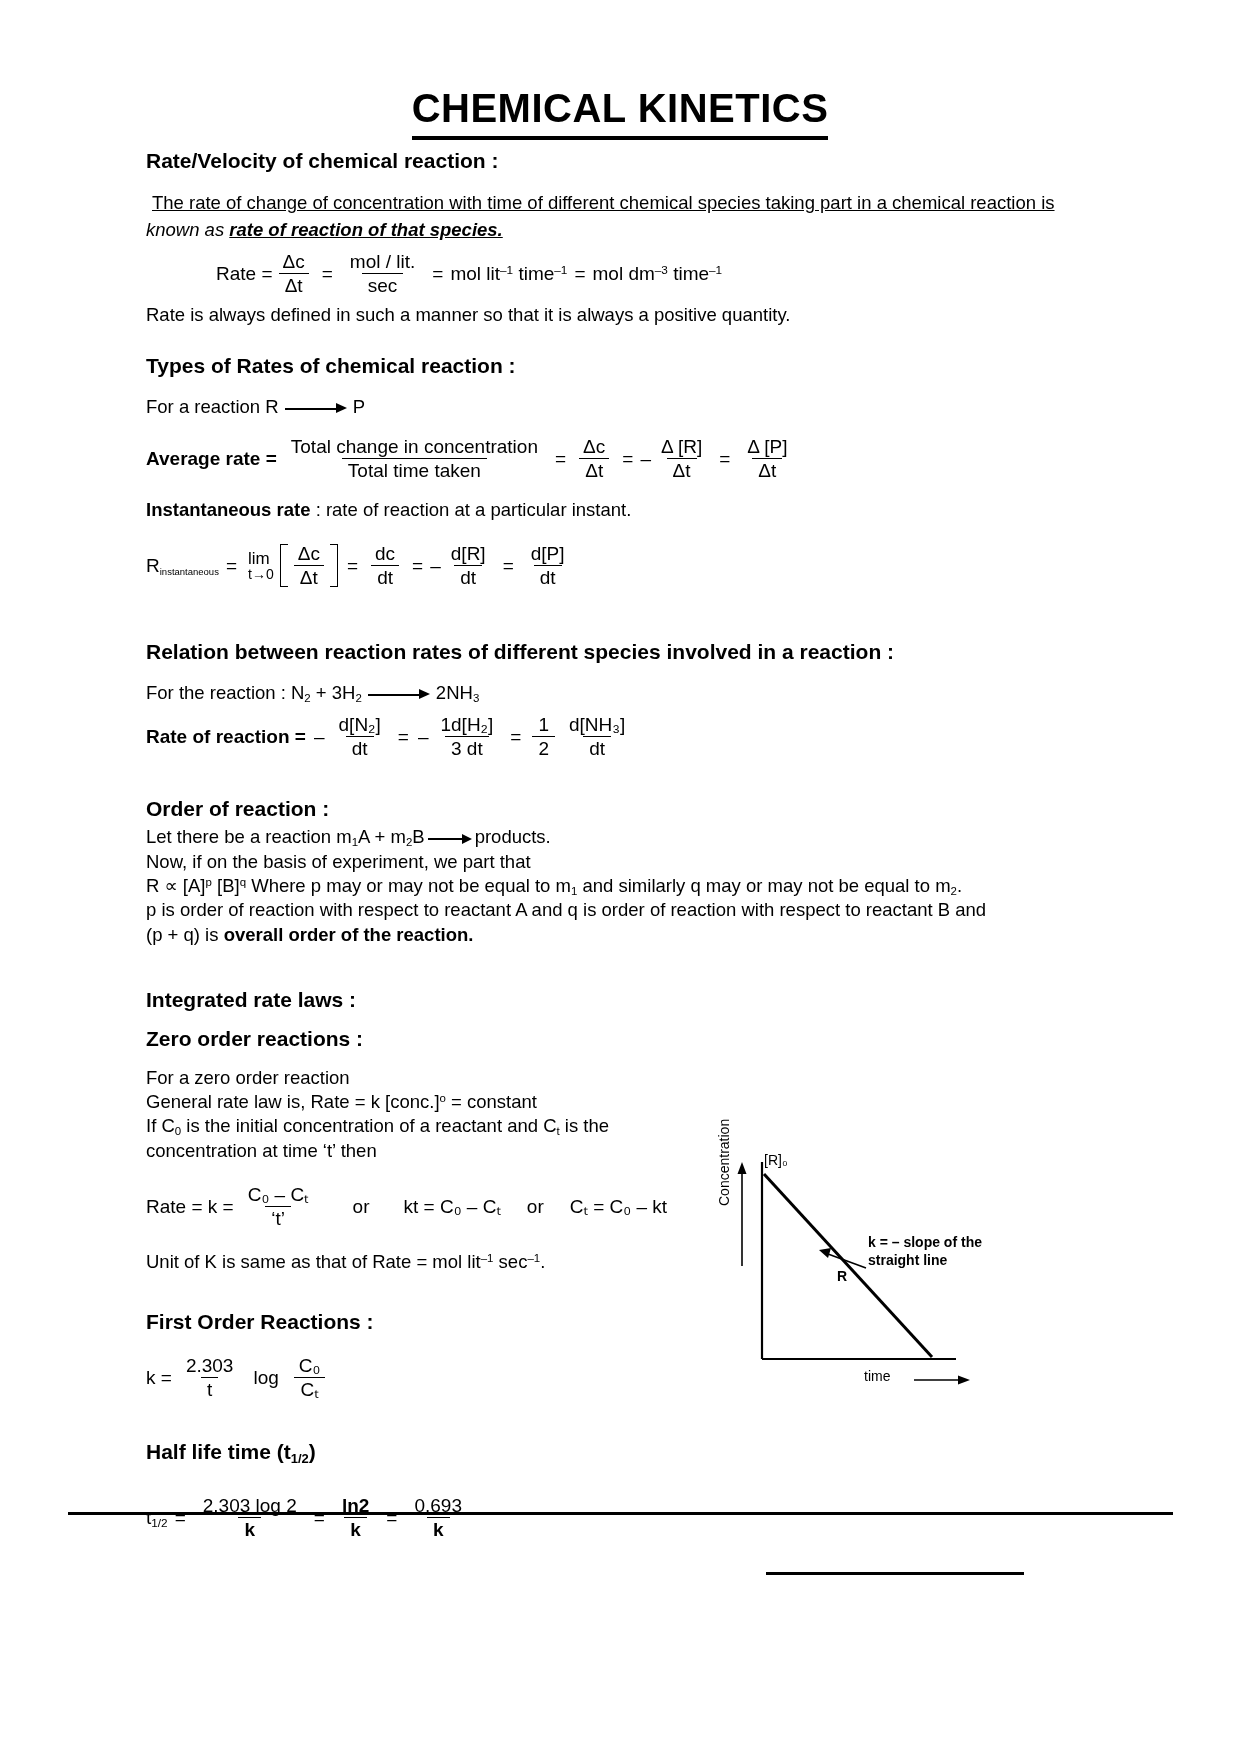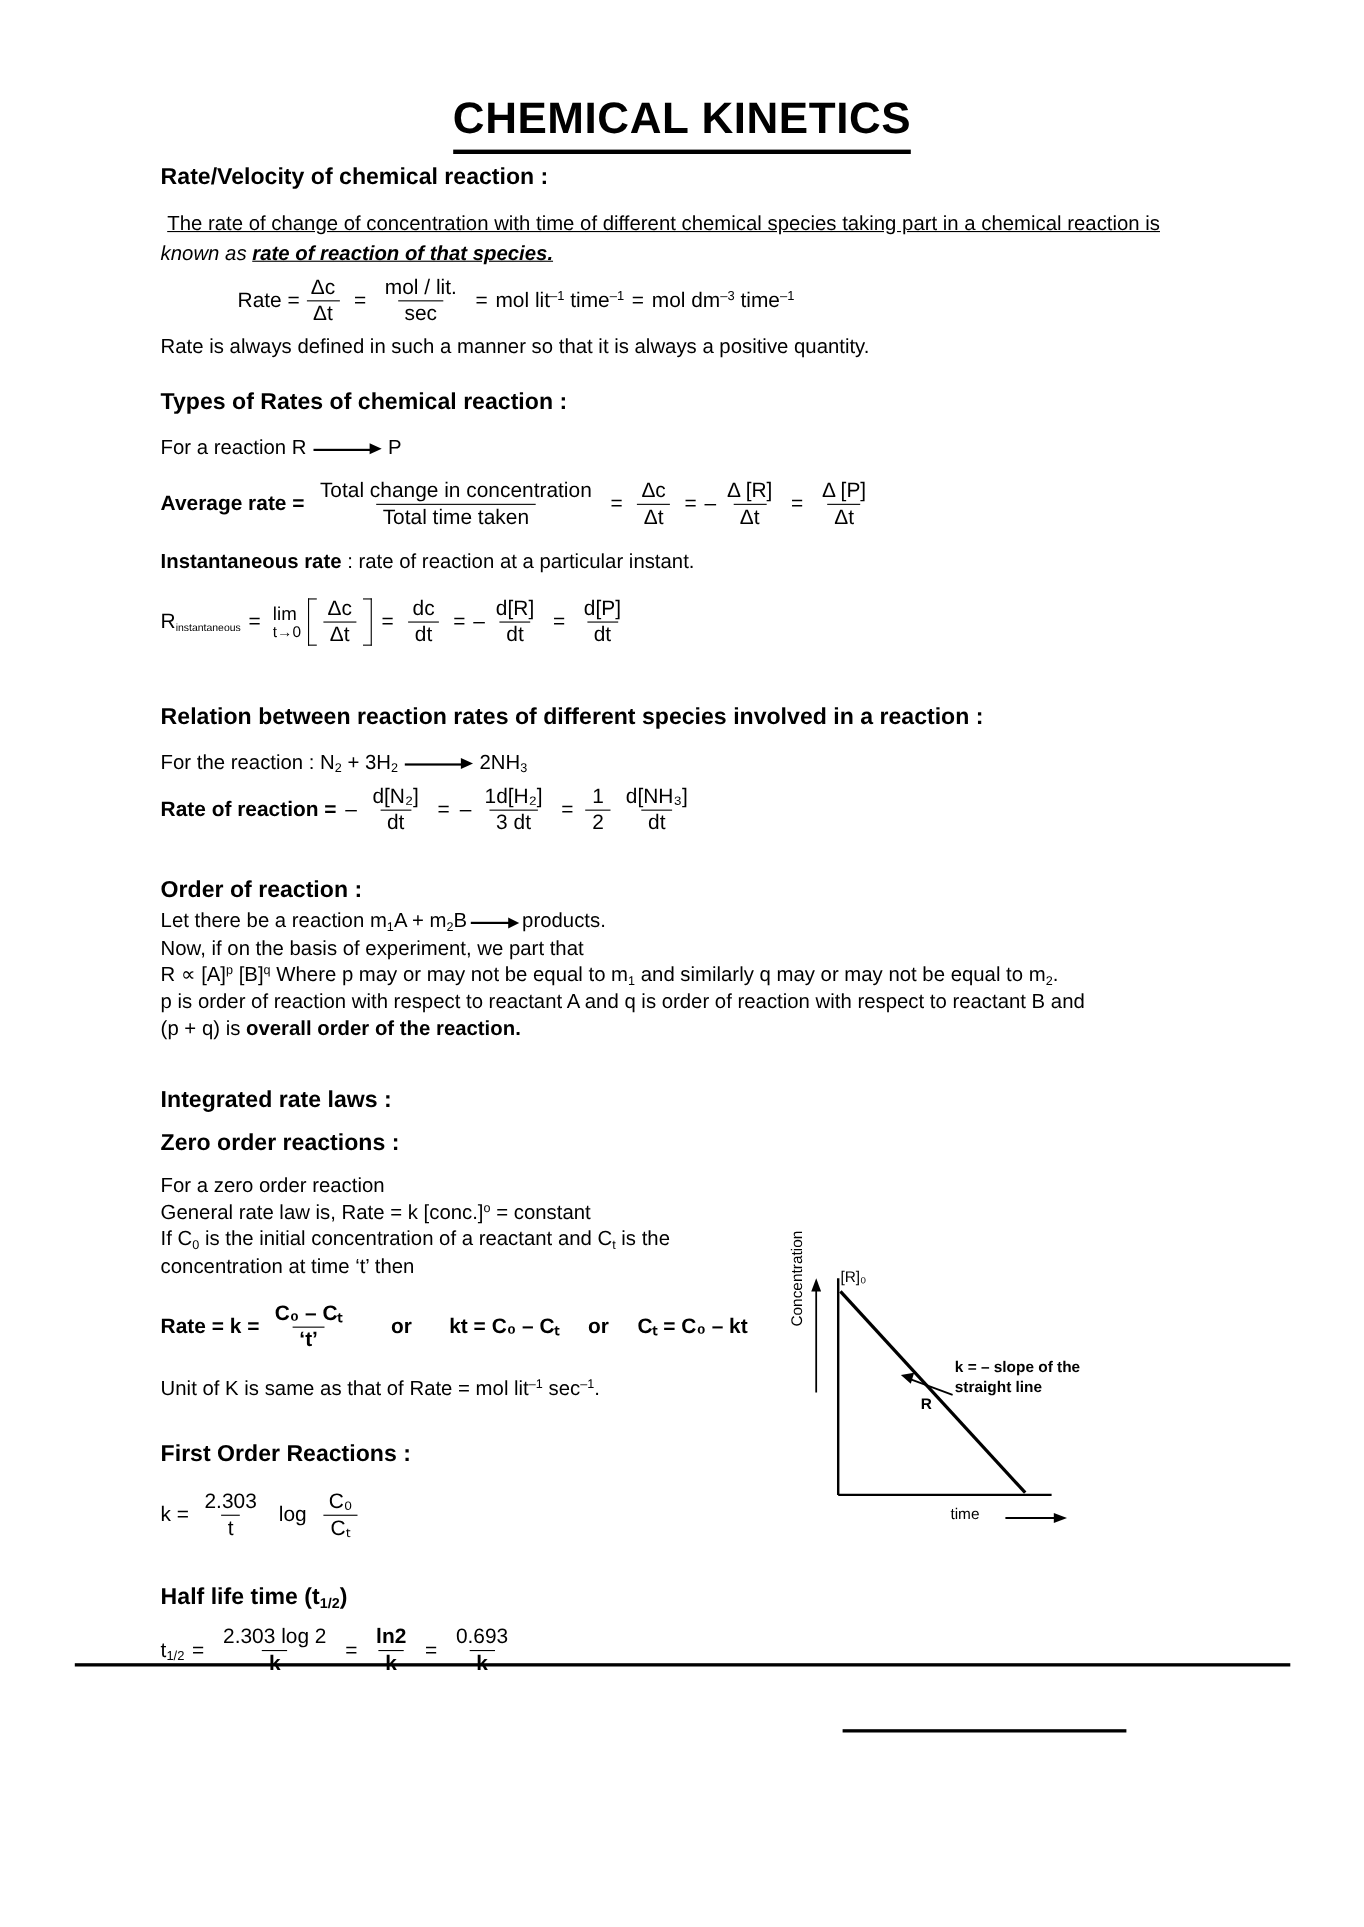--- a/index.html
+++ b/index.html
@@ -347,21 +347,21 @@
 
     <p class="body-text" style="margin-top:14px;">For a zero order reaction</p>
     <p class="body-text">
       <span>General rate law is, Rate = k [conc.]</span><sup>o</sup><span> = constant</span>
     </p>
     <p class="body-text">
       <span>If C</span><sub>0</sub><span> is the initial concentration of a reactant and C</span><sub>t</sub><span> is the</span>
     </p>
     <p class="body-text">concentration at time ‘t’ then</p>
 
-    <div class="math" style="margin-top:22px;font-weight:bold;">
+    <div class="math" style="margin-top:22px;">
       <span>Rate = k =</span>
       <span class="frac" style="margin-left:8px;align-items:center;">
         <span class="num">C₀ – Cₜ</span>
         <span class="den">‘t’</span>
       </span>
       <span class="op" style="margin:0 34px;">or</span>
       <span>kt = C₀ – Cₜ</span>
       <span class="op" style="margin:0 26px;">or</span>
       <span>Cₜ = C₀ – kt</span>
     </div>
@@ -382,21 +382,21 @@
       <span class="frac">
         <span class="num">C₀</span>
         <span class="den">Cₜ</span>
       </span>
     </div>
 
     <h2 class="sec" style="margin-top:40px;">
       <span>Half life time (t</span><sub>1/2</sub><span>)</span>
     </h2>
 
-    <div class="math" style="margin-top:15px;">
+    <div class="math" style="margin-top:32px;">
       <span class="nowrap"><span>t</span><sub>1/2</sub></span>
       <span class="op">=</span>
       <span class="frac">
         <span class="num">2.303 log 2</span>
         <span class="den b">k</span>
       </span>
       <span class="op">=</span>
       <span class="frac">
         <span class="num b">ln2</span>
         <span class="den b">k</span>

